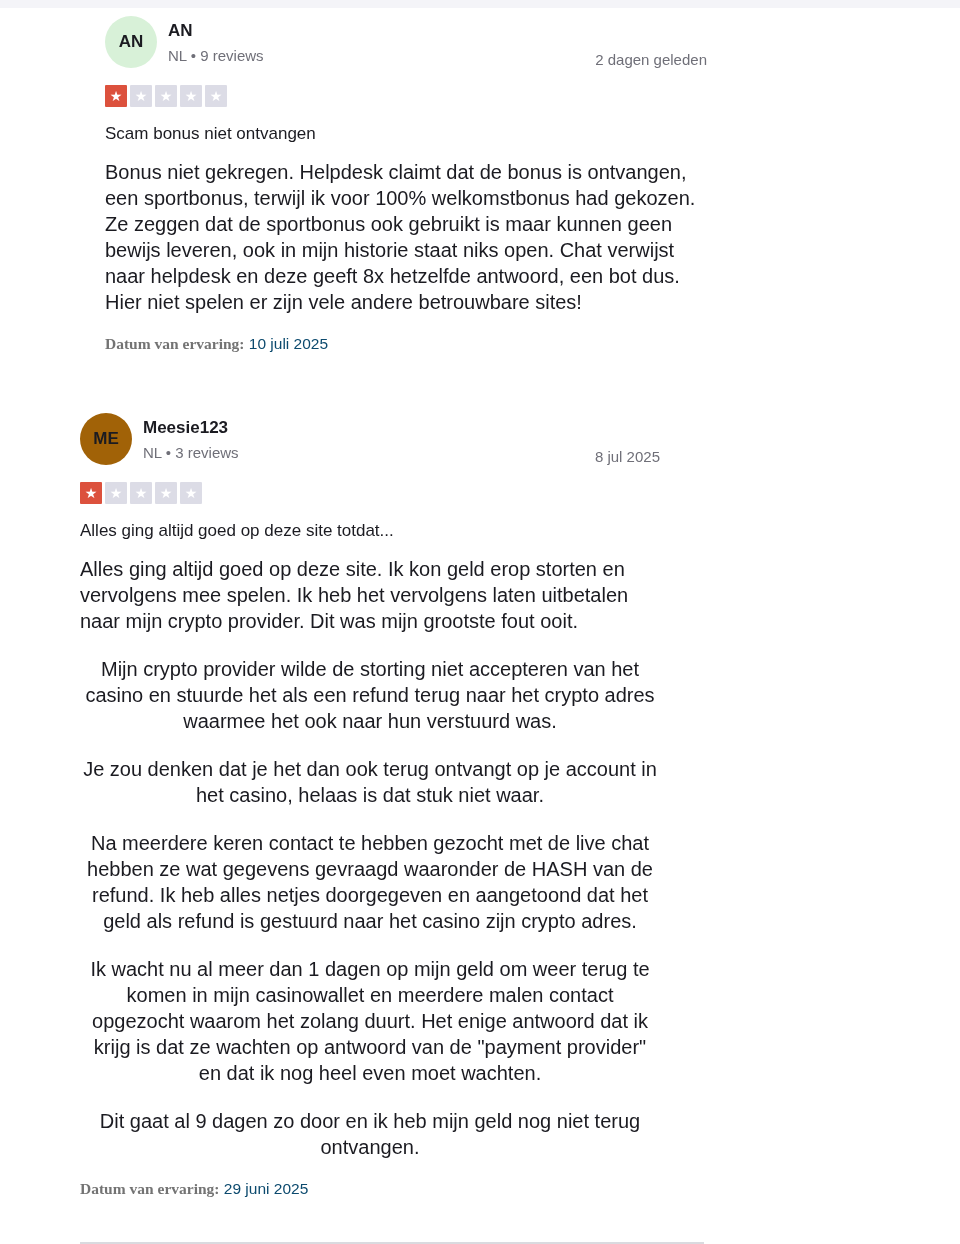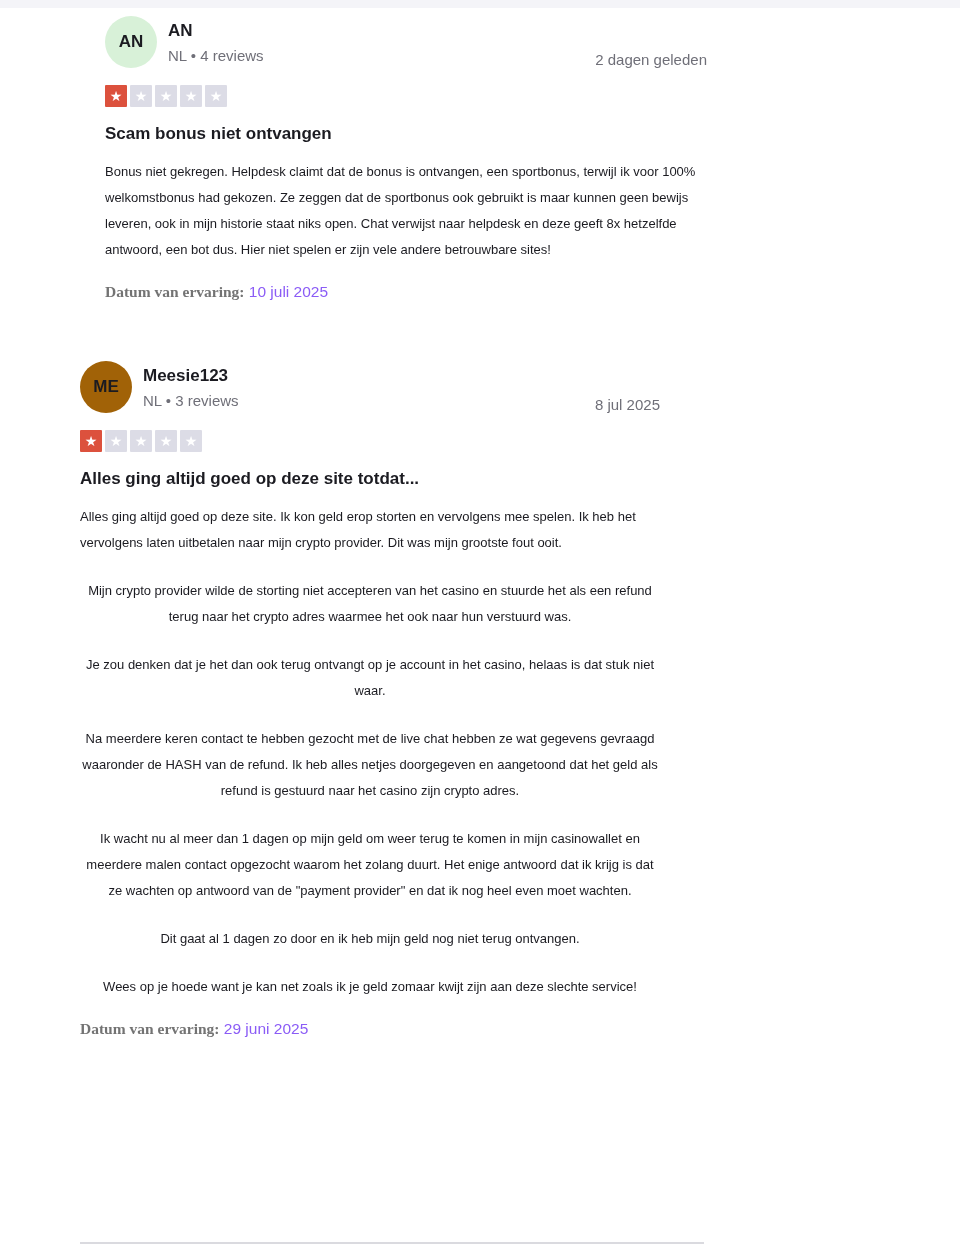--- a/index.html
+++ b/index.html
@@ -41,47 +41,47 @@
 
   .star-rating { display: flex; gap: 3px; margin-top: 17px; }
   .star {
     width: 22px; height: 22px; border-radius: 1px;
     background: var(--star-inactive, #dcdce6);
     color: #ffffff; font-size: 14px; line-height: 22px;
     display: flex; align-items: center; justify-content: center;
   }
   .star.active { background: var(--star-active, #dc513d); }
 
-  .review-title { font-weight: 700; font-size: 17px; margin-top: 16px; line-height: 22px; }
+  .review-title { font-weight: 400; font-size: 17px; margin-top: 16px; line-height: 22px; }
 
-  .review-body { margin-top: 9px; font-size: 13px; line-height: 26px; }
+  .review-body { margin-top: 9px; font-size: 20px; line-height: 26px; }
   .review-body p { margin: 0; }
   .review-body p + p { margin-top: 22px; text-align: center; }
 
   .experience { margin-top: 20px; font-size: 15.5px; }
   .experience .label { font-weight: 700; color: #737373; font-family: Liberation Serif, serif; }
-  .experience .value { color: #8b5cf6; }
+  .experience .value { color: #0c4a6e; }
 
   .bottom-cutoff-line {
     position: absolute; left: 80px; bottom: 0;
     width: 624px; height: 2px;
     background: #bcbcc4; opacity: 0.55;
   }
 </style>
 </head>
 <body>
 
 <div class="top-strip"></div>
 
 <article class="review review-1">
   <header class="review-header">
     <div class="avatar" style="background: rgb(216, 241, 216);">AN</div>
     <div class="id-block">
       <div class="reviewer-name">AN</div>
-      <div class="reviewer-meta">NL • 4 reviews</div>
+      <div class="reviewer-meta">NL • 9 reviews</div>
     </div>
     <div class="review-date">2 dagen geleden</div>
   </header>
   <div class="star-rating">
       <span class="star active">★</span>
       <span class="star">★</span>
       <span class="star">★</span>
       <span class="star">★</span>
       <span class="star">★</span>
     </div>
@@ -112,22 +112,21 @@
       <span class="star">★</span>
       <span class="star">★</span>
     </div>
   <h2 class="review-title">Alles ging altijd goed op deze site totdat...</h2>
   <div class="review-body">
       <p>Alles ging altijd goed op deze site. Ik kon geld erop storten en vervolgens mee spelen. Ik heb het vervolgens laten uitbetalen naar mijn crypto provider. Dit was mijn grootste fout ooit.</p>
       <p>Mijn crypto provider wilde de storting niet accepteren van het casino en stuurde het als een refund terug naar het crypto adres waarmee het ook naar hun verstuurd was.</p>
       <p>Je zou denken dat je het dan ook terug ontvangt op je account in het casino, helaas is dat stuk niet waar.</p>
       <p>Na meerdere keren contact te hebben gezocht met de live chat hebben ze wat gegevens gevraagd waaronder de HASH van de refund. Ik heb alles netjes doorgegeven en aangetoond dat het geld als refund is gestuurd naar het casino zijn crypto adres.</p>
       <p>Ik wacht nu al meer dan 1 dagen op mijn geld om weer terug te komen in mijn casinowallet en meerdere malen contact opgezocht waarom het zolang duurt. Het enige antwoord dat ik krijg is dat ze wachten op antwoord van de "payment provider" en dat ik nog heel even moet wachten.</p>
-      <p>Dit gaat al 1 dagen zo door en ik heb mijn geld nog niet terug ontvangen.</p>
-      <p>Wees op je hoede want je kan net zoals ik je geld zomaar kwijt zijn aan deze slechte service!</p>
+      <p>Dit gaat al 9 dagen zo door en ik heb mijn geld nog niet terug ontvangen.</p>
     </div>
   <div class="experience">
     <span class="label">Datum van ervaring:</span>
     <span> </span>
     <span class="value">29 juni 2025</span>
   </div>
 </article>
 
 <div class="bottom-cutoff-line"></div>
 

